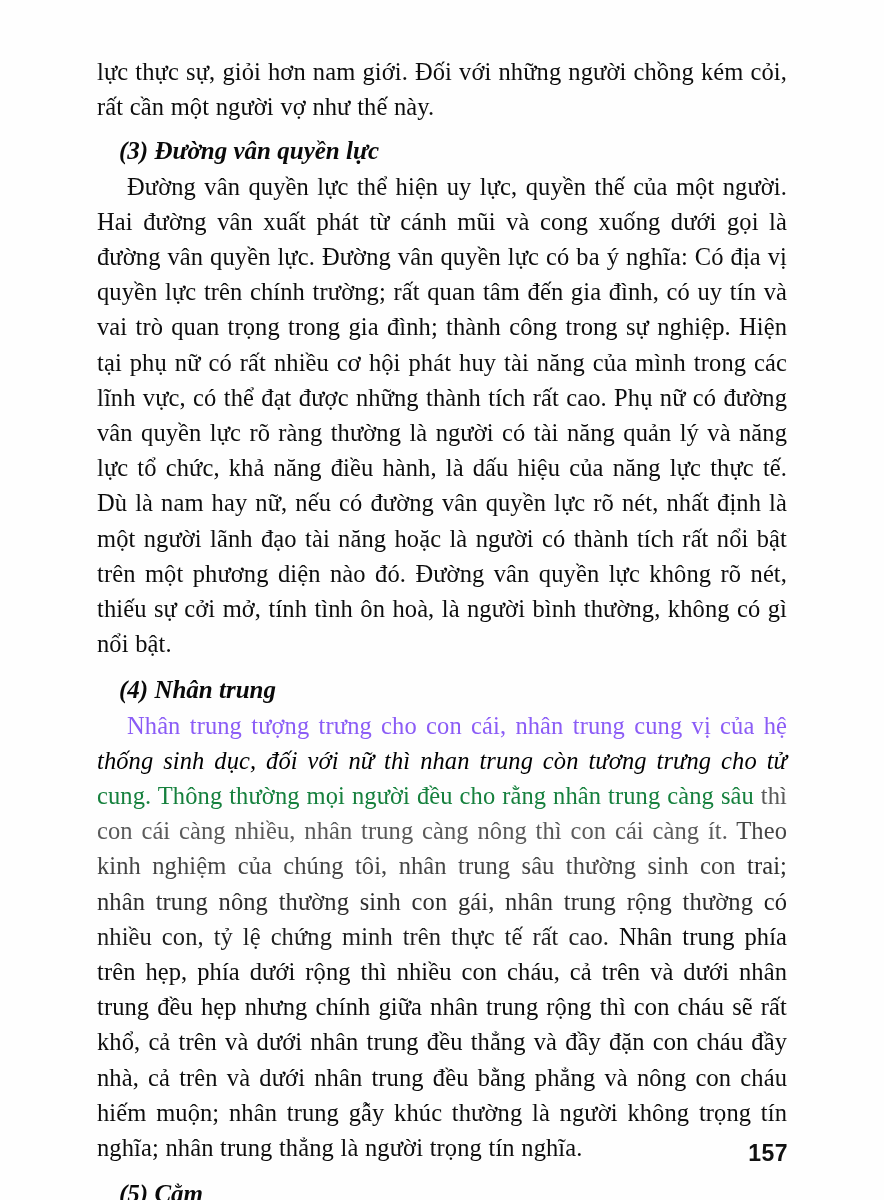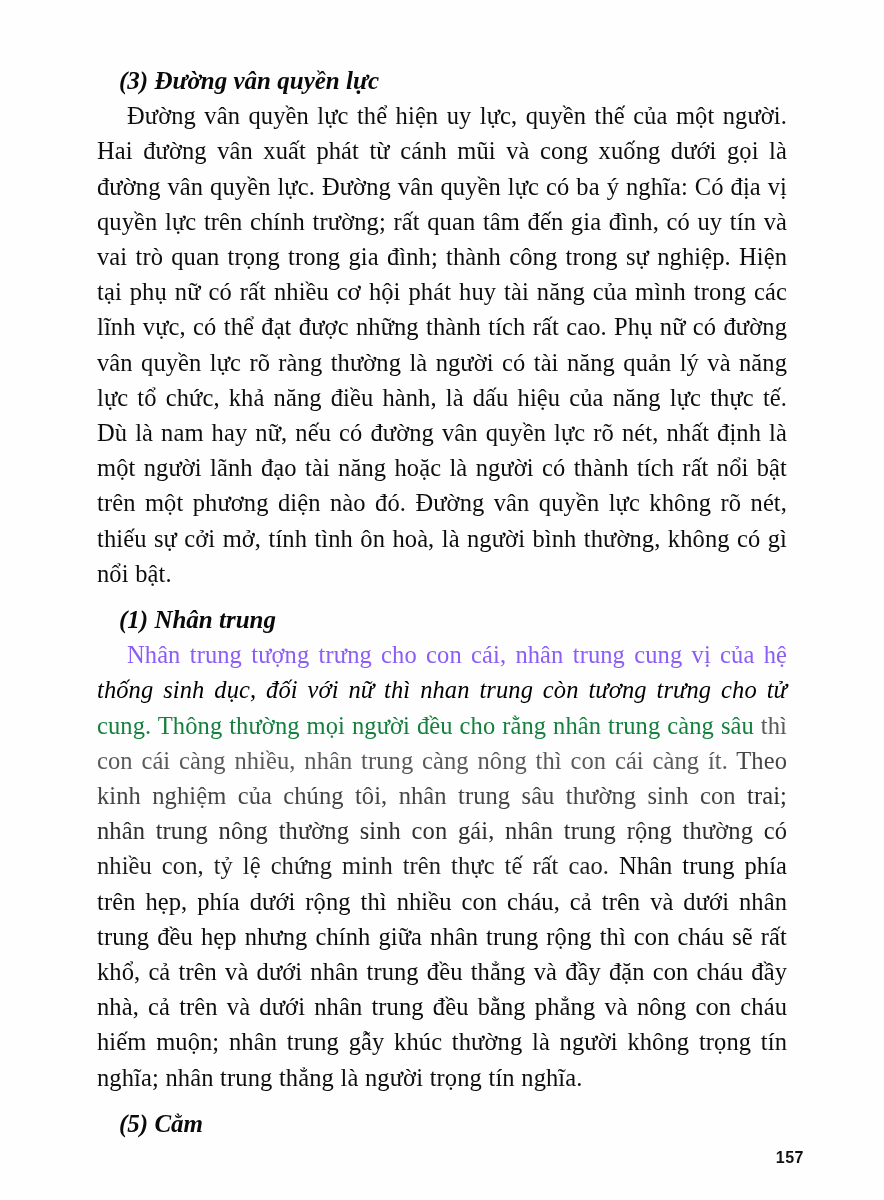--- a/index.html
+++ b/index.html
@@ -61,45 +61,46 @@
     color: #0a0a0a;
     padding-left: 22px;
     white-space: nowrap;
   }
   .gap-sm { height: 9px; }
   .gap-md { height: 11px; }
 
   
   .folio {
     position: absolute;
-    right: 80px;
+    right: 96px;
     bottom: 33px;
     font-family: "Liberation Sans", "DejaVu Sans", sans-serif;
-    font-size: 16px;
+    font-size: 23px;
     font-weight: bold;
     color: #111111;
     letter-spacing: 0.5px;
   }
 </style>
 </head>
 <body>
 
 <div class="page">
   <div class="column">
 
+    <p class="para">lực thực sự, giỏi hơn nam giới. Đối với những người chồng kém cỏi, rất cần một người vợ như thế này.</p>
 
     <div class="gap-sm"></div>
 
     <h2 class="heading">(3) Đường vân quyền lực</h2>
 
     <p class="para indent">Đường vân quyền lực thể hiện uy lực, quyền thế của một người. Hai đường vân xuất phát từ cánh mũi và cong xuống dưới gọi là đường vân quyền lực. Đường vân quyền lực có ba ý nghĩa: Có địa vị quyền lực trên chính trường; rất quan tâm đến gia đình, có uy tín và vai trò quan trọng trong gia đình; thành công trong sự nghiệp. Hiện tại phụ nữ có rất nhiều cơ hội phát huy tài năng của mình trong các lĩnh vực, có thể đạt được những thành tích rất cao. Phụ nữ có đường vân quyền lực rõ ràng thường là người có tài năng quản lý và năng lực tổ chức, khả năng điều hành, là dấu hiệu của năng lực thực tế. Dù là nam hay nữ, nếu có đường vân quyền lực rõ nét, nhất định là một người lãnh đạo tài năng hoặc là người có thành tích rất nổi bật trên một phương diện nào đó. Đường vân quyền lực không rõ nét, thiếu sự cởi mở, tính tình ôn hoà, là người bình thường, không có gì nổi bật.</p>
 
     <div class="gap-md"></div>
 
-    <h2 class="heading">(1) Nhân trung</h2>
+    <h2 class="heading">(4) Nhân trung</h2>
 
     <p class="para indent faded" id="faded-paragraph"><span class="fade1">Nhân trung tượng trưng cho con cái, nhân trung cung vị của hệ </span><span class="fade2">thống sinh dục, đối với nữ thì nhan trung còn tương trưng cho tử </span><span class="fade3">cung. Thông thường mọi người đều cho rằng nhân trung càng sâu </span><span class="fade4">thì con cái càng nhiều, nhân trung càng nông thì con cái càng ít. </span><span class="fade5">Theo kinh nghiệm của chúng tôi, nhân trung sâu thường sinh con </span><span class="fade6">trai; nhân trung nông thường sinh con gái, nhân trung rộng thường </span><span class="fade7">có nhiều con, tỷ lệ chứng minh trên thực tế rất cao. </span><span>Nhân trung phía trên hẹp, phía dưới rộng thì nhiều con cháu, cả trên và dưới nhân trung đều hẹp nhưng chính giữa nhân trung rộng thì con cháu sẽ rất khổ, cả trên và dưới nhân trung đều thẳng và đầy đặn con cháu đầy nhà, cả trên và dưới nhân trung đều bằng phẳng và nông con cháu hiếm muộn; nhân trung gẫy khúc thường là người không trọng tín nghĩa; nhân trung thẳng là người trọng tín nghĩa.</span></p>
 
     <div class="gap-md"></div>
 
     <h2 class="heading">(5) Cằm</h2>
 
   </div>
 
   <div class="folio">157</div>

